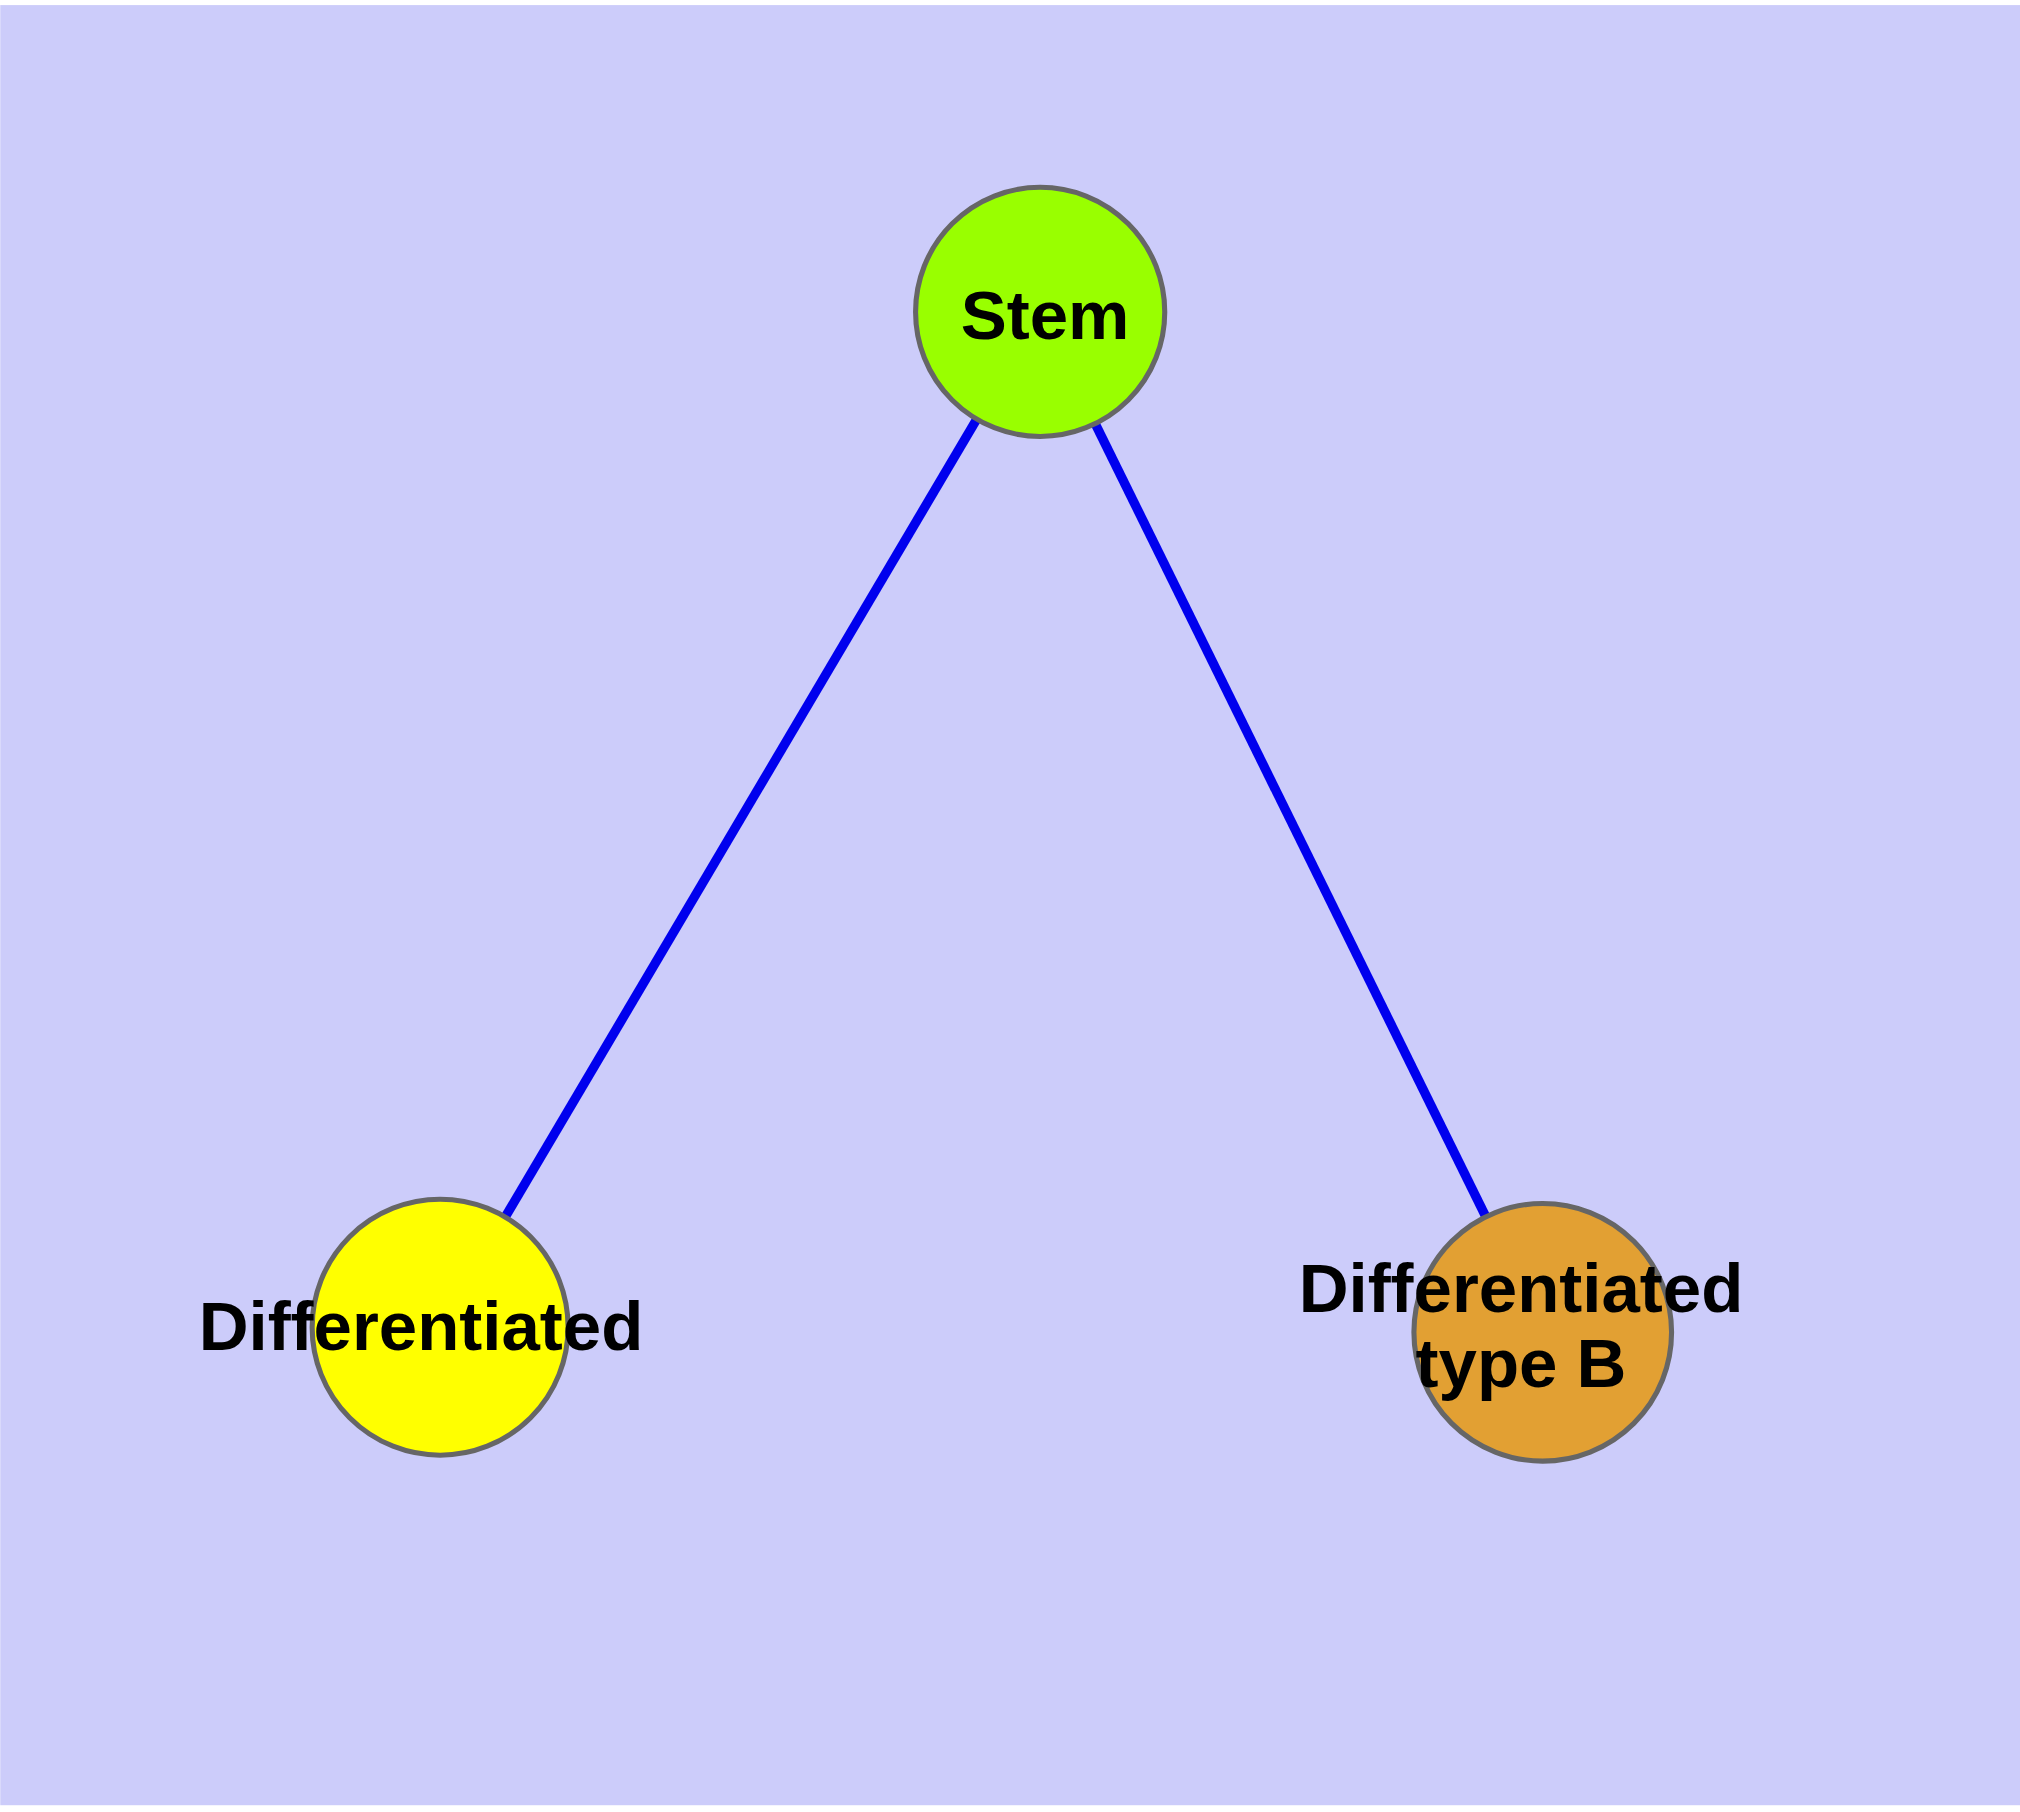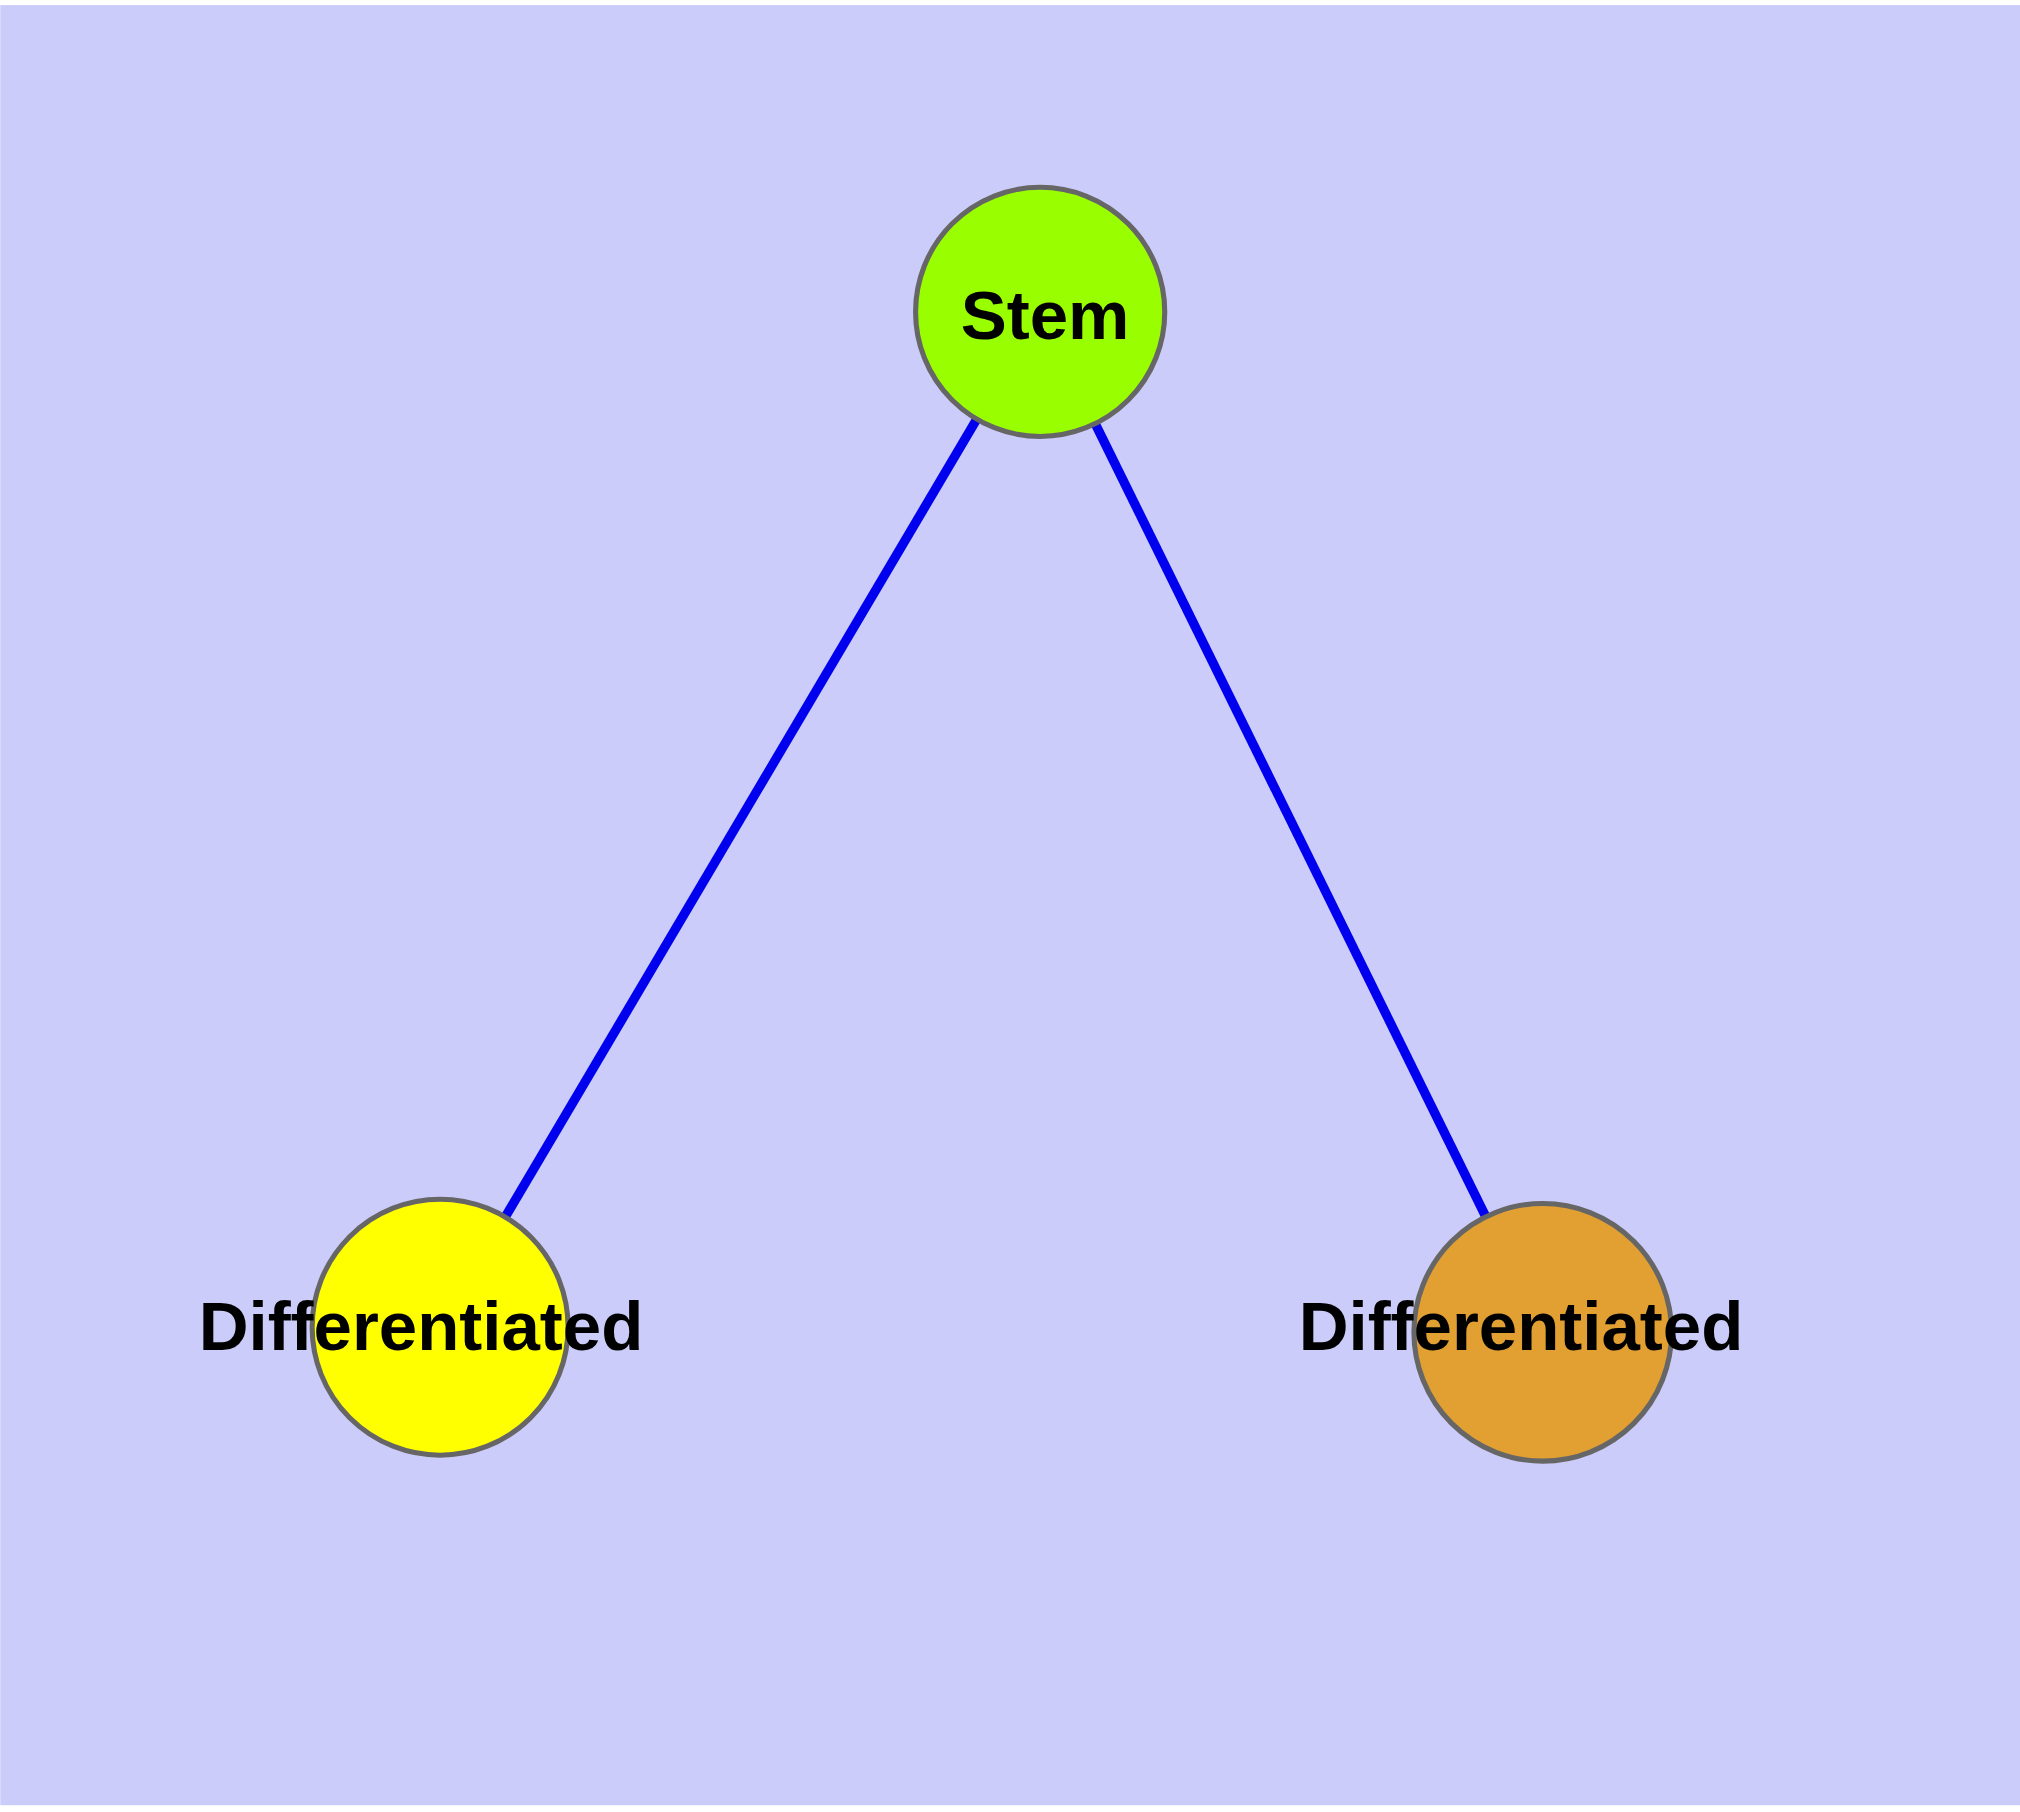--- a/index.html
+++ b/index.html
@@ -53,17 +53,17 @@
     <g id="node-layer">
         <circle cx="1227" cy="368" r="147" fill="#99ff00" stroke="#666666" stroke-width="6"></circle>
         <circle cx="519" cy="1566" r="151" fill="#ffff00" stroke="#666666" stroke-width="6"></circle>
         <circle cx="1820" cy="1572" r="152" fill="#e2a033" stroke="#666666" stroke-width="6"></circle>
       </g>
   </svg>
 
   <div id="label-layer">
       <div class="node-label" style="left: 1045px; top: 315px; font-size: 69px; line-height: 75px; color: rgb(0, 0, 0);"><div>Stem</div></div>
       <div class="node-label" style="left: 421px; top: 1326px; font-size: 69px; line-height: 75px; color: rgb(0, 0, 0);"><div>Differentiated</div></div>
-      <div class="node-label" style="left: 1521px; top: 1326px; font-size: 69px; line-height: 75px; color: rgb(0, 0, 0);"><div>Differentiated</div></div>
+      <div class="node-label" style="left: 1521px; top: 1326px; font-size: 69px; line-height: 75px; color: rgb(0, 0, 0);"><div>Differentiated</div><div>type B</div></div>
     </div>
 
 </div>
 
 
 </body></html>

